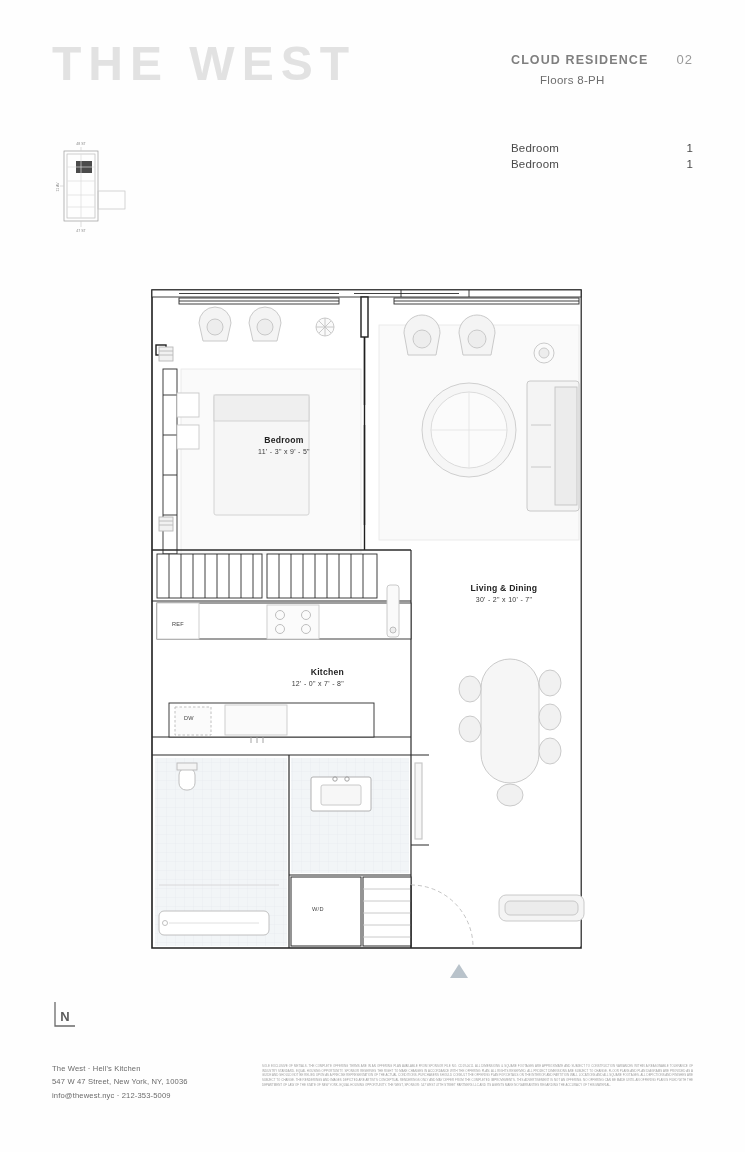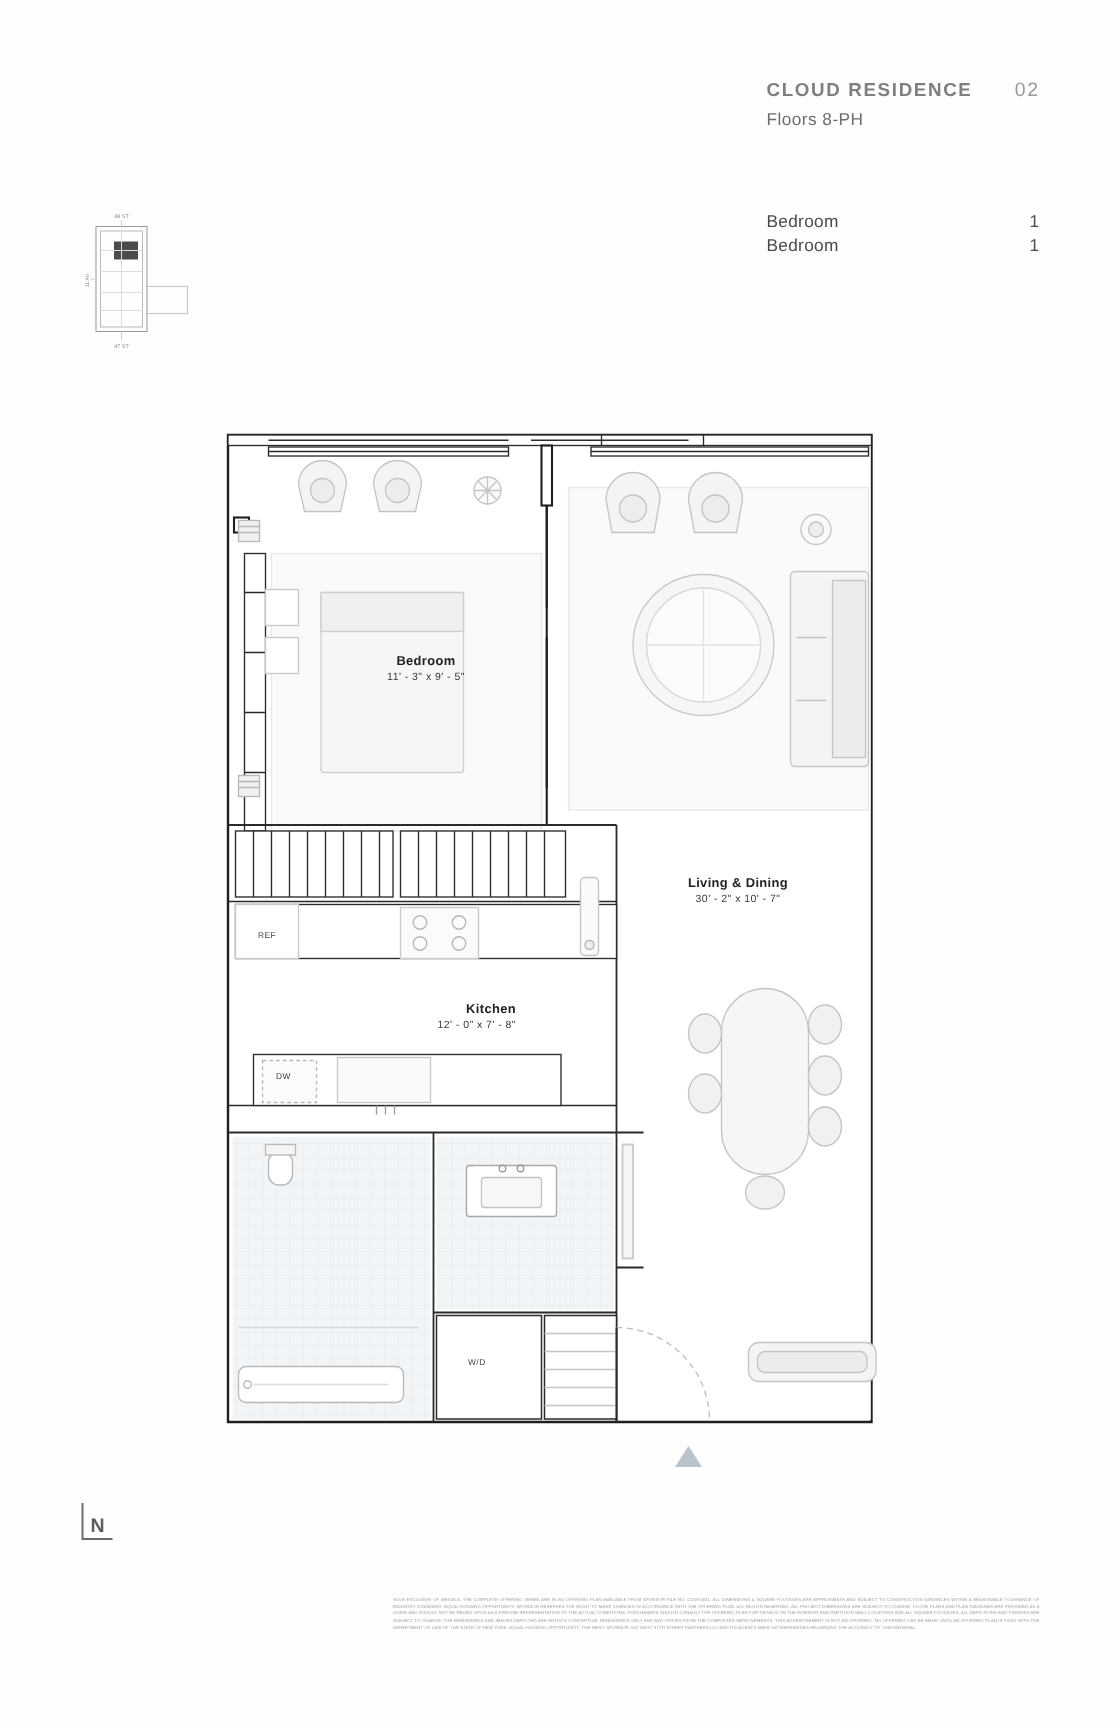--- a/index.html
+++ b/index.html
@@ -55,20 +55,21 @@
     font-size: 13px;
     font-weight: 400;
     letter-spacing: 1px;
     color: #9a9a9a;
   }
   .res-floors {
     margin-top: 7px;
     font-size: 11.5px;
     letter-spacing: 0.3px;
     color: #6d6d6d;
+    margin-left: 29px;
   }
   .spec-block {
     position: absolute;
     left: 511px;
     top: 140px;
     width: 182px;
     font-size: 11.5px;
     color: #4a4a4a;
   }
   .spec-row {
@@ -159,20 +160,21 @@
     color: #9d9d9d;
     text-align: justify;
     letter-spacing: 0.05px;
   }
 </style>
 </head>
 <body>
 
 <div class="page">
 
+  <div class="brand">THE WEST</div>
 
   <div class="res-block">
     <div class="res-title-row">
       <span class="res-name">CLOUD RESIDENCE</span>
       <span class="res-num">02</span>
     </div>
     <div class="res-floors">Floors 8-PH</div>
   </div>
 
   <div class="spec-block">
@@ -390,21 +392,21 @@
       <g stroke="#2b2b2b" stroke-width="1.2" fill="none">
         <path d="M272 470 H290 M272 560 H290"></path>
         <rect x="276" y="478" width="7" height="76" fill="#f6f6f6" stroke="#c9c9c9"></rect>
       </g>
     </svg>
 
     <div class="rm" style="left: 85px; top: 150px; width: 120px;">
       <div class="nm">Bedroom</div>
       <div class="dm">11' - 3" x 9' - 5"</div>
     </div>
-    <div class="rm" style="left: 278px; top: 298px; width: 150px;">
+    <div class="rm" style="left: 290px; top: 298px; width: 150px;">
       <div class="nm">Living &amp; Dining</div>
       <div class="dm">30' - 2" x 10' - 7"</div>
     </div>
     <div class="rm" style="left: 85px; top: 382px; width: 120px; text-align: right;">
       <div class="nm">Kitchen</div>
       <div class="dm">12' - 0" x 7' - 8"</div>
     </div>
 
     <div class="tiny" style="left: 33px; top: 336px;">REF</div>
     <div class="tiny" style="left: 45px; top: 430px;">DW</div>
@@ -417,16 +419,21 @@
     </svg>
   </div>
 
   <div class="logo-mark">
     <svg width="26" height="30" viewBox="0 0 26 30">
       <path d="M3 2 V26 H23" stroke="#6a6a6a" stroke-width="1.3" fill="none"></path>
       <text x="13" y="21" font-size="13" font-weight="700" fill="#5c5c5c" text-anchor="middle" font-family="Liberation Sans, sans-serif">N</text>
     </svg>
   </div>
 
+  <div class="footer-addr">
+    <div>The West · Hell's Kitchen</div>
+    <div>547 W 47 Street, New York, NY, 10036</div>
+    <div>info@thewest.nyc · 212-353-5009</div>
+  </div>
 
   <div class="disclaimer">SOLE EXCLUSIVE OF METIALS. THE COMPLETE OFFERING TERMS ARE IN AN OFFERING PLAN AVAILABLE FROM SPONSOR FILE NO. CD19-0011. ALL DIMENSIONS &amp; SQUARE FOOTAGES ARE APPROXIMATE AND SUBJECT TO CONSTRUCTION VARIANCES WITHIN A REASONABLE TOLERANCE OF INDUSTRY STANDARD. EQUAL HOUSING OPPORTUNITY. SPONSOR RESERVES THE RIGHT TO MAKE CHANGES IN ACCORDANCE WITH THE OFFERING PLAN. ALL RIGHTS RESERVED. ALL PROJECT DIMENSIONS ARE SUBJECT TO CHANGE. FLOOR PLANS AND PLAN DIAGRAMS ARE PROVIDED AS A GUIDE AND SHOULD NOT BE RELIED UPON AS A PRECISE REPRESENTATION OF THE ACTUAL CONDITIONS. PURCHASERS SHOULD CONSULT THE OFFERING PLAN FOR DETAILS ON THE INTERIOR AND PARTITION WALL LOCATIONS AND ALL SQUARE FOOTAGES. ALL DEPICTIONS AND FINISHES ARE SUBJECT TO CHANGE. THE RENDERINGS AND IMAGES DEPICTED ARE ARTISTS CONCEPTUAL RENDERINGS ONLY AND MAY DIFFER FROM THE COMPLETED IMPROVEMENTS. THIS ADVERTISEMENT IS NOT AN OFFERING. NO OFFERING CAN BE MADE UNTIL AN OFFERING PLAN IS FILED WITH THE DEPARTMENT OF LAW OF THE STATE OF NEW YORK. EQUAL HOUSING OPPORTUNITY. THE WEST, SPONSOR: 547 WEST 47TH STREET PARTNERS LLC AND ITS AGENTS MAKE NO WARRANTIES REGARDING THE ACCURACY OF THIS MATERIAL.</div>
 
 </div>
 
 </body></html>

